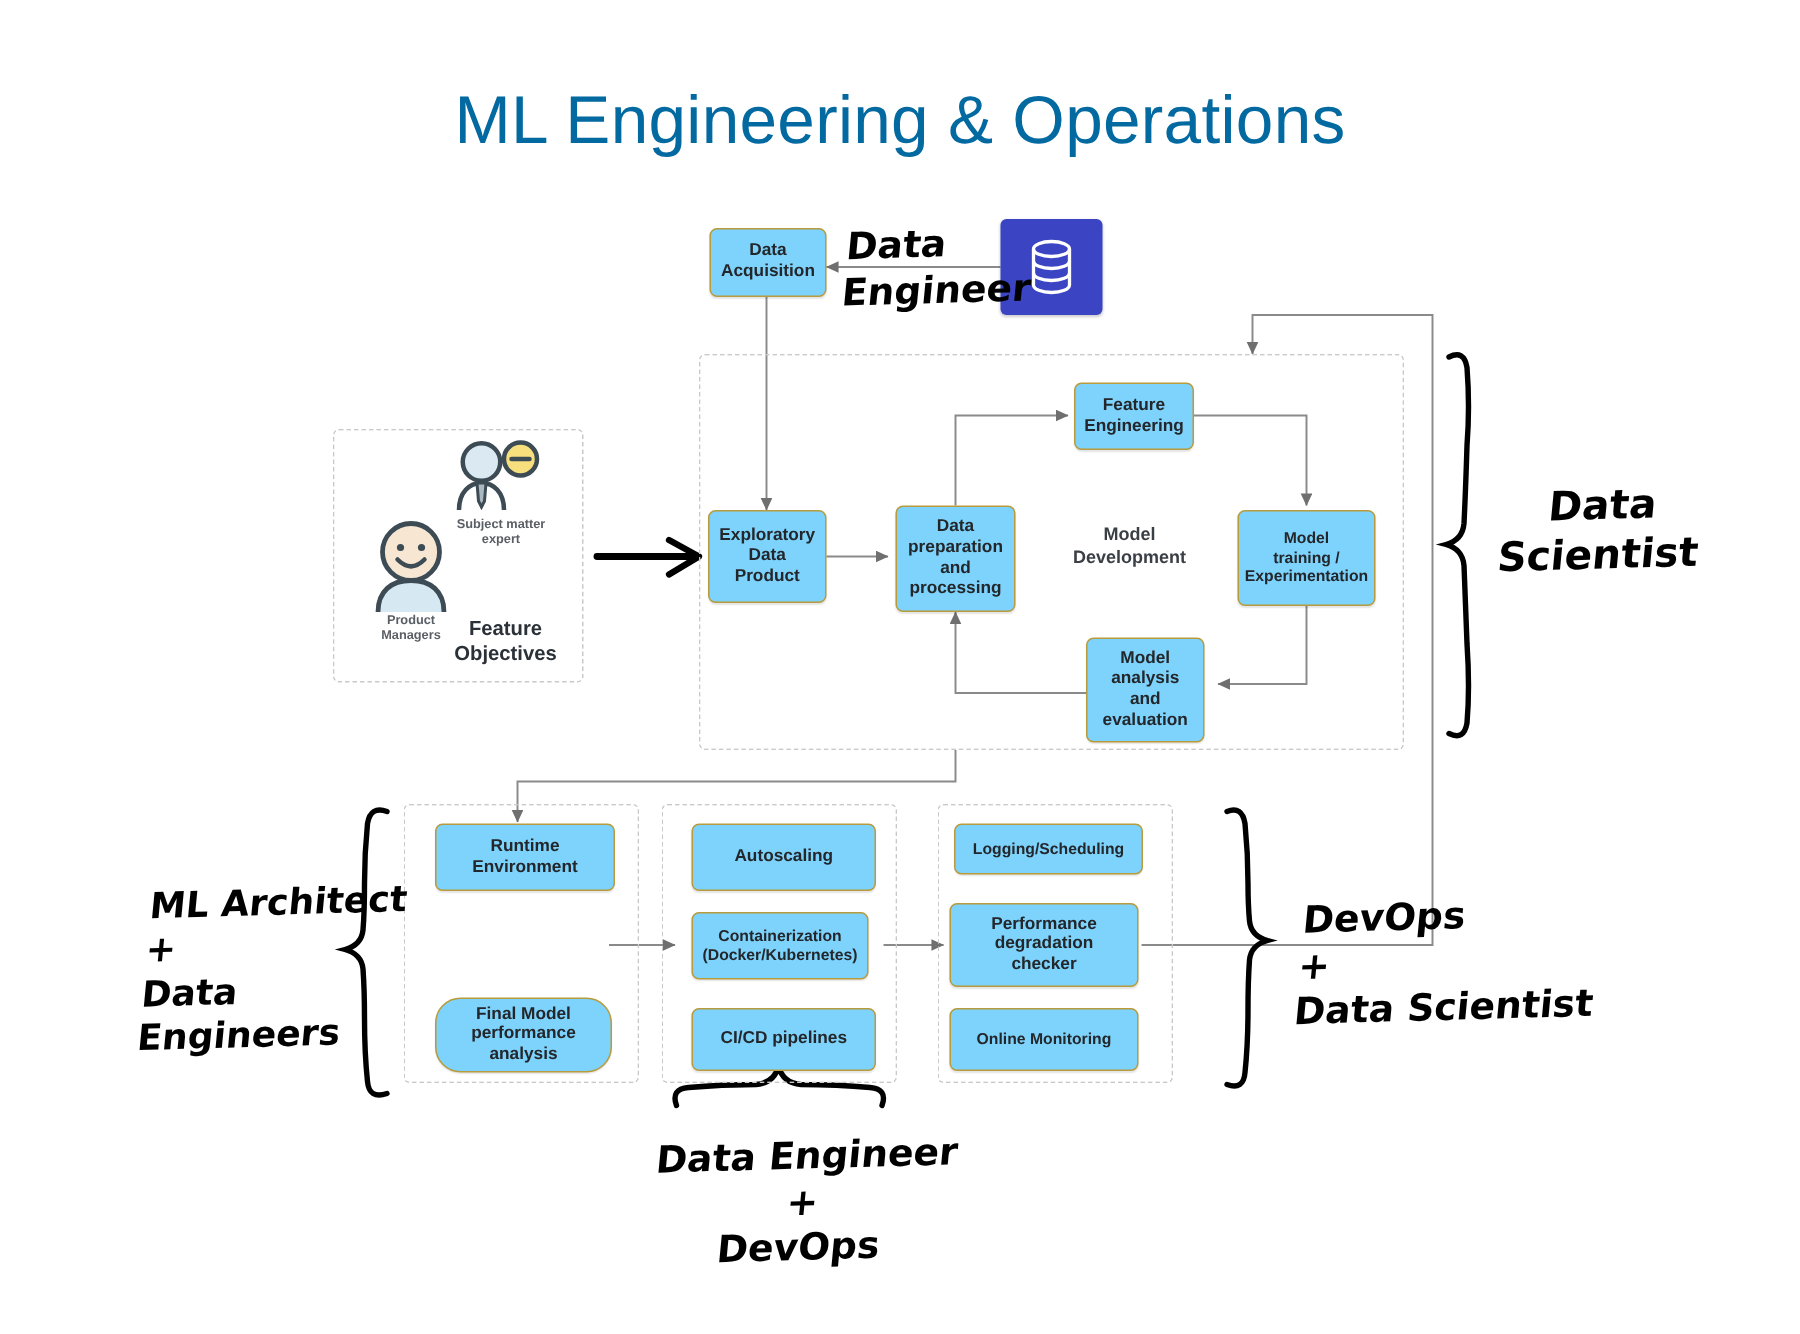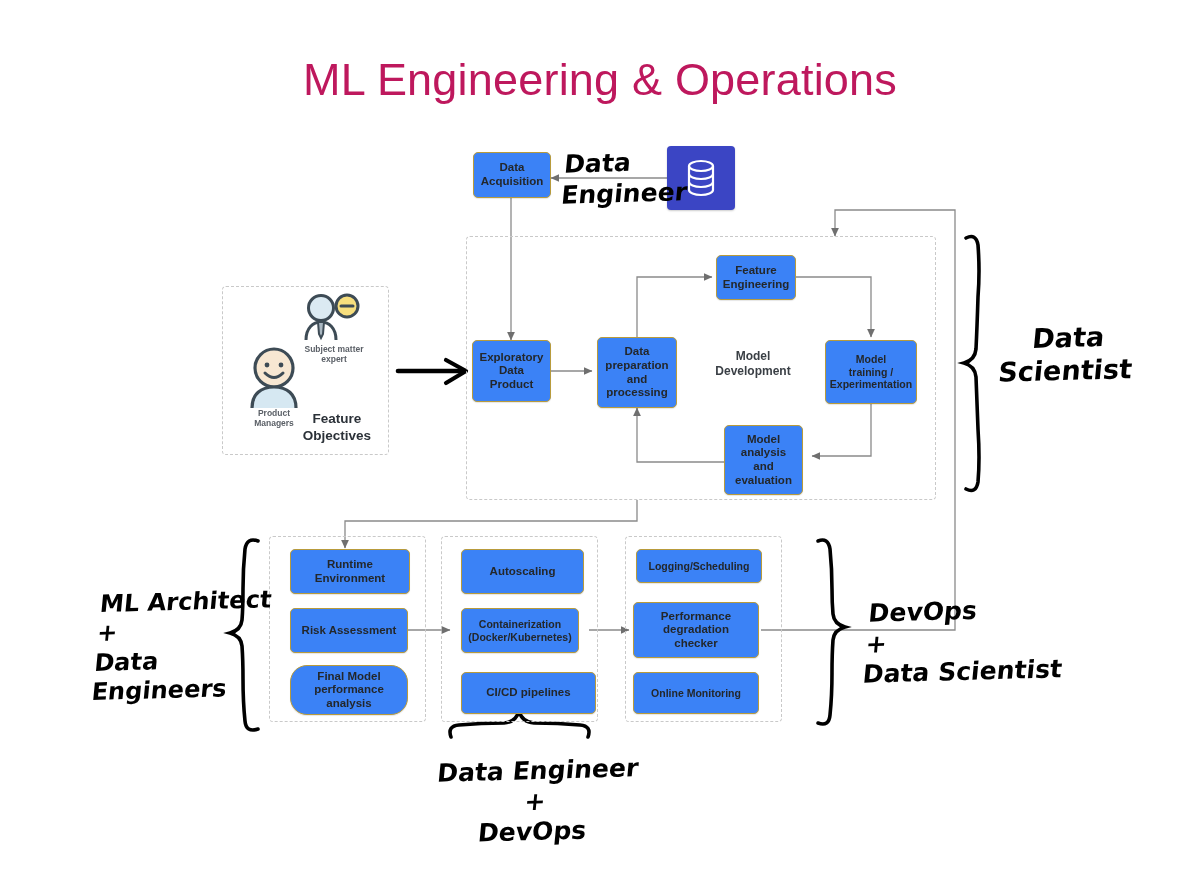--- a/index.html
+++ b/index.html
@@ -17,34 +17,34 @@
   #canvas { position: absolute; inset: 0; }
 
   
   .title {
     position: absolute;
     left: 0; right: 0; top: 54px;
     text-align: center;
     font-size: 45px;
     font-weight: 400;
     letter-spacing: 0.2px;
-    color: #be185d;
+    color: #0369a1;
   }
 
   
   svg.lines {
     position: absolute; left: 0; top: 0;
     width: 1200px; height: 889px;
     pointer-events: none;
   }
 
   
   .box {
     position: absolute;
-    background: #3b82f6;
+    background: #7dd3fc;
     border: 1.4px solid #B89B3C;
     border-radius: 5px;
     display: flex;
     align-items: center;
     justify-content: center;
     text-align: center;
     font-weight: bold;
     font-size: 11.5px;
     line-height: 1.18;
     color: #23272b;
@@ -259,38 +259,35 @@
   </div>
 
   <div class="hand sk hand-c" style="left:1000px; top:322px; font-size:27px;">Data
 Scientist</div>
 
   <div class="dashed" style="left:269px; top:536px; width:157px; height:186px;"></div>
   <div class="box" style="left:290px; top:549px; width:120px; height:45px;">
     <span style="white-space:pre-line">Runtime
 Environment</span>
   </div>
-  <div class="box" style="left:290px; top:608px; width:118px; height:45px;">
-    <span style="white-space:pre-line">Risk Assessment</span>
-  </div>
   <div class="box" style="left:290px; top:665px; width:118px; height:50px;border-radius:17px;">
     <span style="white-space:pre-line">Final Model
 performance
 analysis</span>
   </div>
 
   <div class="dashed" style="left:441px; top:536px; width:157px; height:186px;"></div>
   <div class="box" style="left:461px; top:549px; width:123px; height:45px;">
     <span style="white-space:pre-line">Autoscaling</span>
   </div>
   <div class="box small" style="left:461px; top:608px; width:118px; height:45px;">
     <span style="white-space:pre-line">Containerization
 (Docker/Kubernetes)</span>
   </div>
-  <div class="box" style="left:461px; top:672px; width:135px; height:42px;">
+  <div class="box" style="left:461px; top:672px; width:123px; height:42px;">
     <span style="white-space:pre-line">CI/CD pipelines</span>
   </div>
 
   <div class="dashed" style="left:625px; top:536px; width:157px; height:186px;"></div>
   <div class="box small" style="left:636px; top:549px; width:126px; height:34px;">
     <span style="white-space:pre-line">Logging/Scheduling</span>
   </div>
   <div class="box" style="left:633px; top:602px; width:126px; height:56px;">
     <span style="white-space:pre-line">Performance
 degradation

